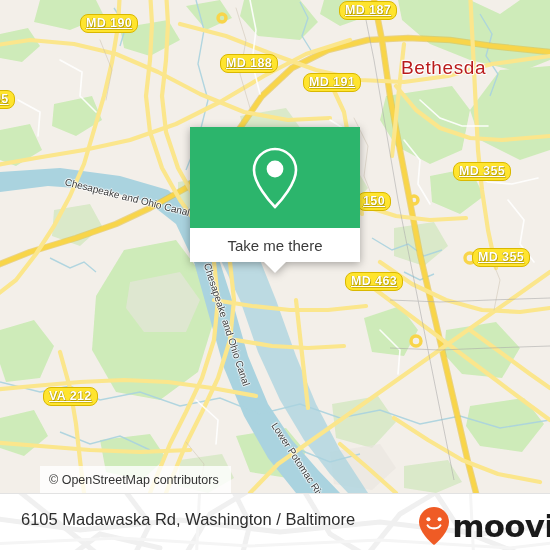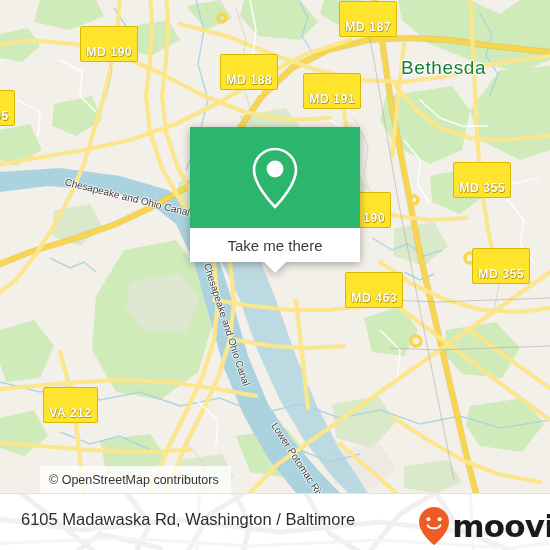--- a/index.html
+++ b/index.html
@@ -28,21 +28,21 @@
     overflow: hidden;
     background: #f3efe9;
   }
   #map svg { display: block; }
 
   
   .city-label {
     position: absolute;
     font-family: "Liberation Sans", sans-serif;
     font-size: 19px;
-    color: #15803d;
+    color: #b91c1c;
     letter-spacing: 0.6px;
     text-shadow: 1px 0 1px #fff, -1px 0 1px #fff, 0 1px 1px #fff, 0 -1px 1px #fff,
                  1px 1px 1px #fff, -1px -1px 1px #fff;
     white-space: nowrap;
     pointer-events: none;
   }
   .water-label {
     position: absolute;
     font-family: "Liberation Sans", sans-serif;
     font-size: 10px;
@@ -50,31 +50,32 @@
     white-space: nowrap;
     pointer-events: none;
     text-shadow: 1px 0 1px #fff, -1px 0 1px #fff, 0 1px 1px #fff, 0 -1px 1px #fff;
   }
 
   
   .shield {
     position: absolute;
     background: #ffe42e;
     border: 1.5px solid #d9b800;
-    border-radius: 2px;
+    border-radius: 8px;
     color: #ffffff;
     font-family: "Liberation Sans", sans-serif;
     font-size: 12.5px;
     font-weight: bold;
     letter-spacing: 0.4px;
-    padding: 18px 5px 2px 5px;
+    padding: 1px 5px 2px 5px;
     line-height: 14px;
     white-space: nowrap;
     text-shadow: 0.7px 0.7px 0 #b9a000, -0.5px 0 0 #b9a000, 0 -0.5px 0 #b9a000;
     box-sizing: border-box;
+    text-decoration: underline;
   }
 
   
   #callout {
     position: absolute;
     left: 190px;
     top: 127px;
     width: 170px;
     z-index: 40;
     filter: drop-shadow(0 2px 4px rgba(0,0,0,0.32));
@@ -345,26 +346,26 @@
       </g>
     </svg>
 
     <div class="city-label" style="left:401px; top:57px;">Bethesda</div>
 
     <div class="water-label" style="left:65px; top:176px; transform:rotate(14deg); transform-origin:left center;">Chesapeake and Ohio Canal</div>
     <div class="water-label" style="left:207px; top:258px; transform:rotate(72deg); transform-origin:left center;">Chesapeake and Ohio Canal</div>
     <div class="water-label" style="left:274px; top:418px; transform:rotate(57deg); transform-origin:left center;">Lower Potomac Riv</div>
 
     <div class="shield" style="left:339px; top:1px;">MD 187</div>
-    <div class="shield" style="left:80px; top:26px;">MD 190</div>
+    <div class="shield" style="left:80px; top:14px;">MD 190</div>
     <div class="shield" style="left:220px; top:54px;">MD 188</div>
     <div class="shield" style="left:303px; top:73px;">MD 191</div>
     <div class="shield" style="left:-12px; top:90px;">95</div>
     <div class="shield" style="left:453px; top:162px;">MD 355</div>
-    <div class="shield" style="left:357px; top:192px;">190</div>
+    <div class="shield" style="left:357px; top:192px;">150</div>
     <div class="shield" style="left:472px; top:248px;">MD 355</div>
     <div class="shield" style="left:345px; top:272px;">MD 463</div>
     <div class="shield" style="left:43px; top:387px;">VA 212</div>
 
     <div id="attribution">
       <span>© OpenStreetMap contributors</span>
     </div>
   </div>
 
   <div id="callout">

